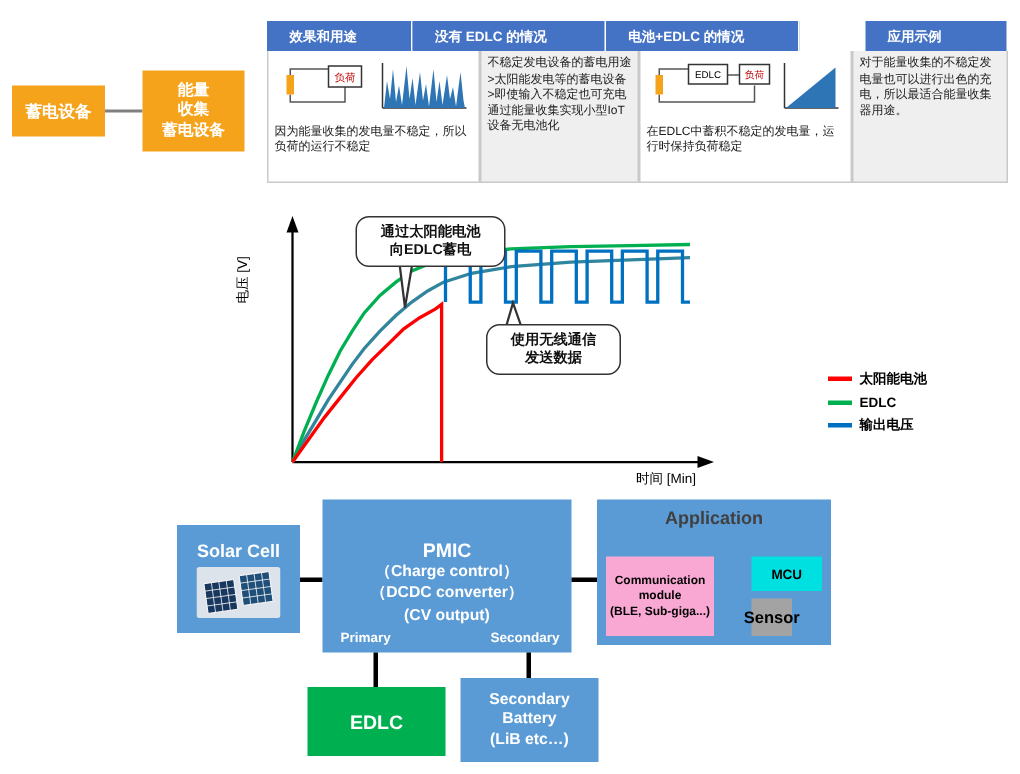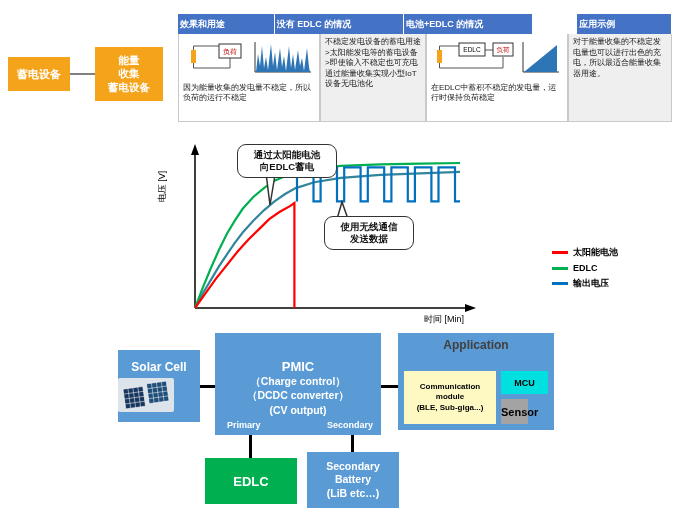--- a/index.html
+++ b/index.html
@@ -1,27 +1,27 @@
 <!DOCTYPE html>
 <html><head>
 <meta charset="utf-8">
 <style>
   html,body{margin:0;padding:0;background:#fff;}
   .canvas{position:relative;width:680px;height:516px;background:#fff;
           font-family:"Liberation Sans",sans-serif;overflow:hidden;}
   .abs{position:absolute;box-sizing:border-box;}
   .pre{white-space:pre-line;}
-  .box{display:flex;flex-direction:column;justify-content:center;
+  .box{display:flex;flex-direction:column;align-items:center;justify-content:center;
        color:#fff;font-weight:bold;text-align:center;box-sizing:border-box;}
   .hline,.vline{background:#000;position:absolute;}
   
   .tbl{left:178px;top:14px;width:494px;}
   .trow{display:flex;}
   .th{color:#fff;font-weight:bold;font-size:9px;display:flex;align-items:center;
-      padding:0 2px;box-sizing:border-box;border-right:1px solid #fff;height:20px;}
+      padding:0 15px;box-sizing:border-box;border-right:1px solid #fff;height:20px;}
   .td{box-sizing:border-box;border:1px solid #c9c9c9;border-top:none;font-size:8px;
       color:#1a1a1a;padding:3px 4px;line-height:1.32;min-height:88px;}
   .w1{width:106px}.w2{width:142px}.w3{width:142px}.w4{width:104px}
   .gray{background:#efefef;}
   .caption{margin-top:2px;}
   
   .axis-label{font-size:9px;color:#000;}
   .legend-row{display:flex;align-items:center;gap:5px;margin-bottom:4px;}
   .legend-dash{display:inline-block;width:16px;height:3px;}
   .legend-label{font-size:9px;color:#000;}
@@ -160,21 +160,21 @@
 （DCDC converter）
 (CV output)</span>
     <span class="primary-lbl">Primary</span>
     <span class="secondary-lbl">Secondary</span>
   </div>
 
   <div class="hline" style="left:381px;top:385px;width:17px;height:3px;"></div>
 
   <div class="abs" style="left: 398px; top: 333px; width: 156px; height: 97px; background: rgb(91, 155, 213);">
     <div style="position:absolute;top:5px;left:0;right:0;text-align:center;color:#404040;font-weight:bold;font-size:12px;">Application</div>
-    <div class="abs box pre" style="left:6px;top:38px;width:92px;height:53px;background:#fef9c3;color:#000;font-size:8px;line-height:1.3;">Communication
+    <div class="abs box pre" style="left:6px;top:38px;width:72px;height:53px;background:#f9a8d4;color:#000;font-size:8px;line-height:1.3;">Communication
 module
 (BLE, Sub-giga...)</div>
     <div class="abs box" style="left: 103px; top: 38px; width: 47px; height: 23px; color: rgb(0, 0, 0); font-size: 9px; background: rgb(0, 224, 224);">MCU</div>
     <div class="abs box" style="left: 103px; top: 66px; width: 27px; height: 25px; color: rgb(0, 0, 0); font-size: 11px; background: #a3a3a3;">Sensor</div>
   </div>
 
   <div class="vline" style="left:249px;top:435px;width:3px;height:23px;"></div>
   <div class="vline" style="left:351px;top:435px;width:3px;height:17px;"></div>
 
   <div class="abs box" style="left: 205px; top: 458px; width: 92px; height: 46px; font-size: 13px; background: rgb(0, 176, 80);">EDLC</div>

